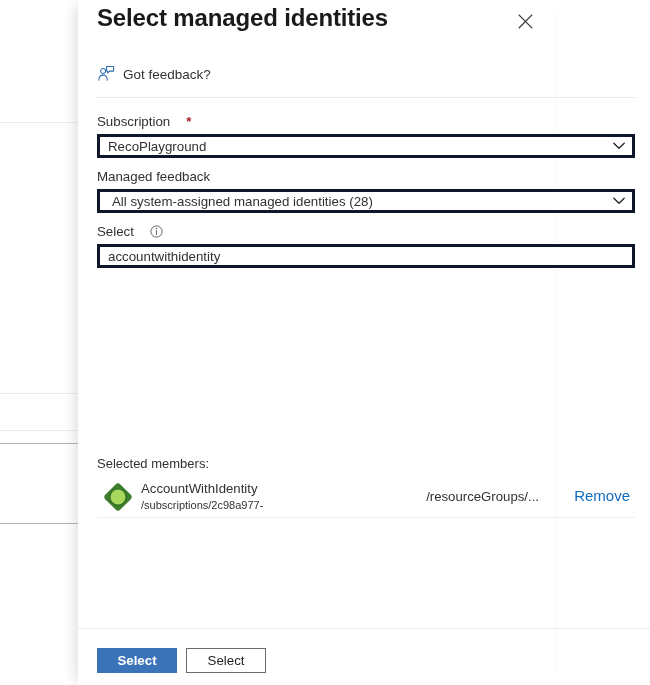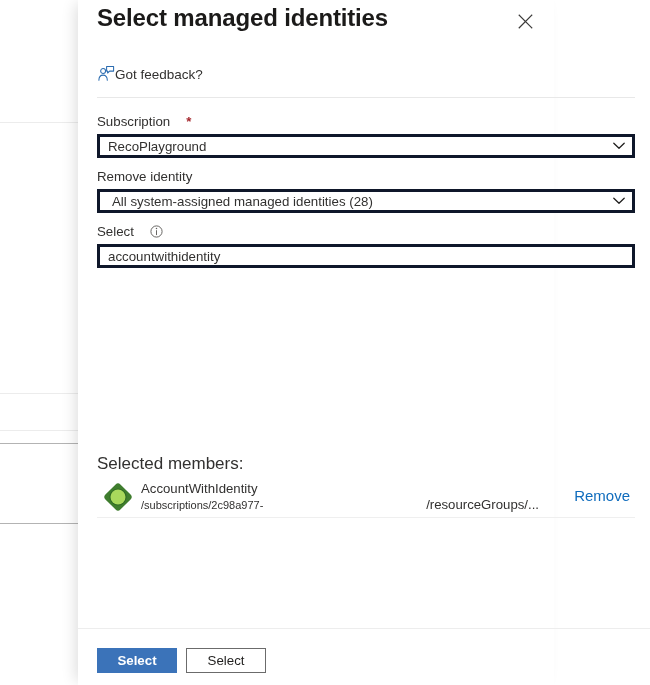--- a/index.html
+++ b/index.html
@@ -74,21 +74,21 @@
   }
   #close-button svg { display: block; }
 
   
   #feedback-row {
     position: absolute;
     left: 19px;
     top: 65px;
     display: flex;
     align-items: center;
-    gap: 0;
+    gap: 8px;
     cursor: pointer;
   }
   #feedback-icon { width: 18px; height: 18px; display: block; }
   #feedback-label {
     font-size: 13.5px;
     color: #323130;
     white-space: nowrap;
   }
   #header-divider {
     position: absolute;
@@ -160,21 +160,21 @@
   #select-input .value { color: #323130; }
 
   
   #selected-section {
     position: absolute;
     left: 19px;
     top: 455px;
     width: 538px;
   }
   #selected-members-title {
-    font-size: 17px;
+    font-size: 13px;
     color: #323130;
     line-height: 17px;
     margin-bottom: 4px;
   }
   #member-row {
     position: relative;
     height: 42px;
     border-bottom: 1px solid #efefef;
     display: flex;
     align-items: center;
@@ -202,21 +202,21 @@
     white-space: nowrap;
   }
   #member-subid {
     font-size: 11px;
     color: #323130;
     white-space: nowrap;
   }
   #member-path-tail {
     position: absolute;
     right: 96px;
-    bottom: 5px;
+    bottom: 13px;
     font-size: 13.2px;
     color: #323130;
     white-space: nowrap;
   }
   #remove-link {
     position: absolute;
     right: 5px;
     top: 11px;
     font-size: 15px;
     color: #0f6cbd;
@@ -310,21 +310,21 @@
         <span class="chevron">
           <svg width="12" height="8" viewBox="0 0 12 8" aria-hidden="true">
             <path d="M0.8 1.2 L6 6.3 L11.2 1.2" fill="none" stroke="#201f1e" stroke-width="1.25" stroke-linecap="round" stroke-linejoin="round"></path>
           </svg>
         </span>
       </div>
     </div>
 
     <div class="field-block">
       <div class="field-label">
-        <span>Remove identity</span>
+        <span>Managed feedback</span>
       </div>
       <div class="field-control indented">
         <span class="value">All system-assigned managed identities (28)</span>
         <span class="chevron">
           <svg width="12" height="8" viewBox="0 0 12 8" aria-hidden="true">
             <path d="M0.8 1.2 L6 6.3 L11.2 1.2" fill="none" stroke="#201f1e" stroke-width="1.25" stroke-linecap="round" stroke-linejoin="round"></path>
           </svg>
         </span>
       </div>
     </div>

